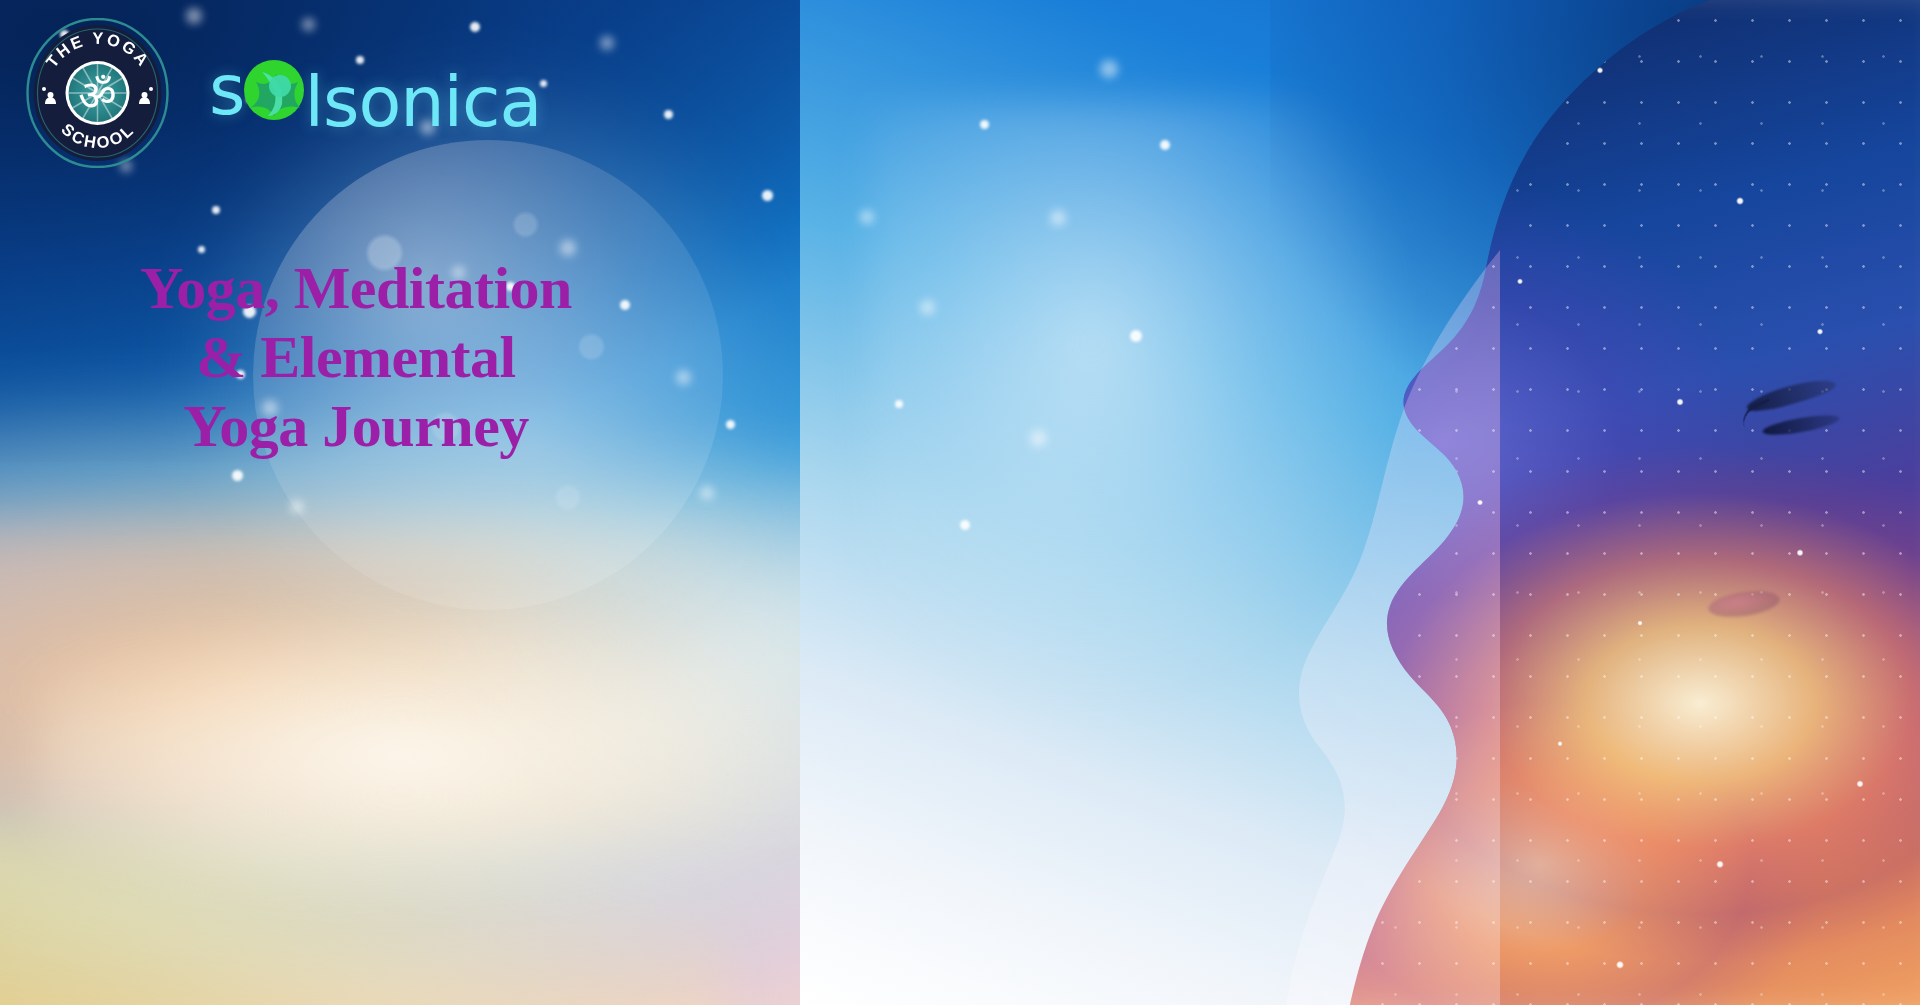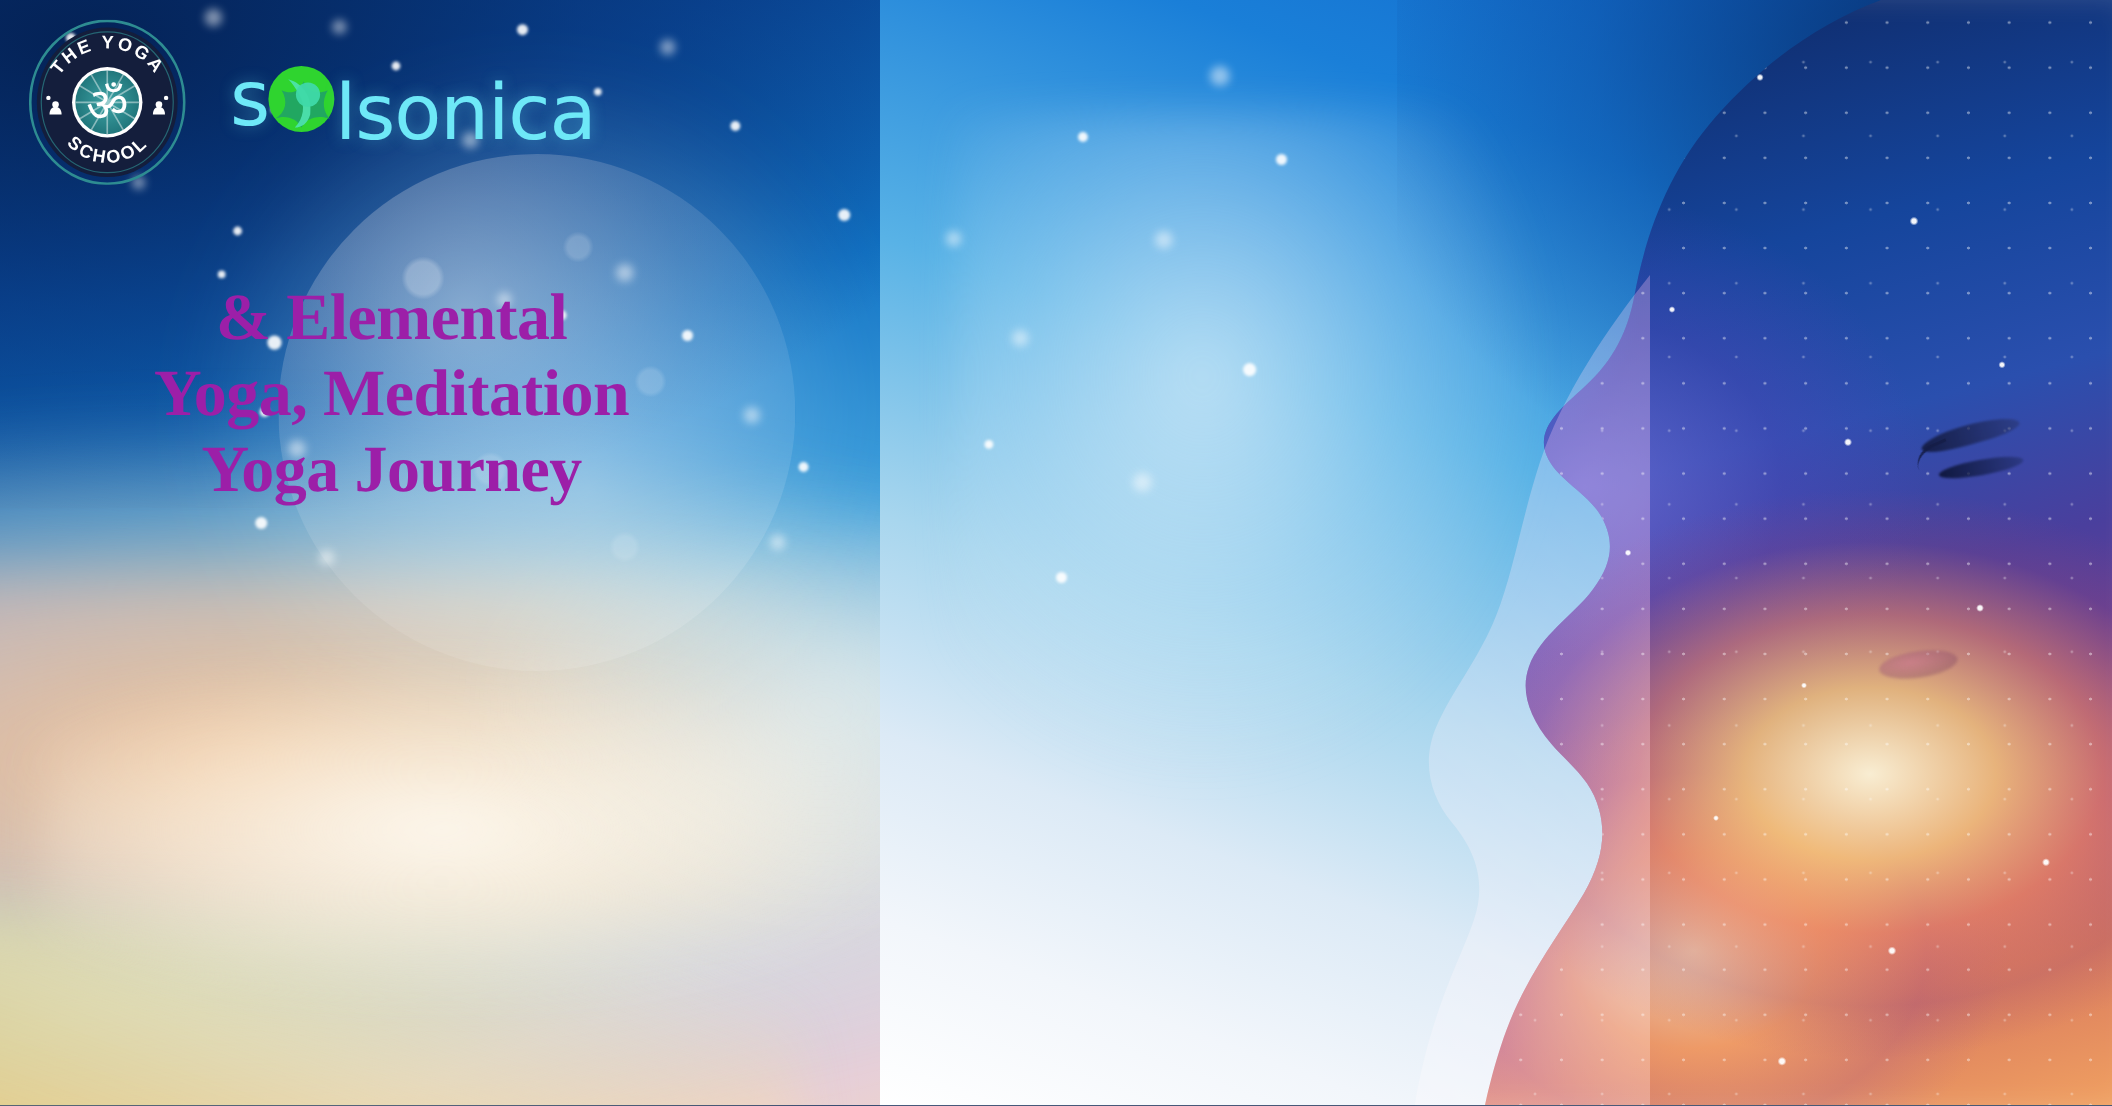--- a/index.html
+++ b/index.html
@@ -432,19 +432,19 @@
       <path d="M 20 14 C 34 18 42 30 40 46 C 38 54 32 58 26 58 C 34 50 36 38 30 28 C 27 22 23 17 20 14 Z" fill="#4fe3b0" opacity=".9"></path>
       <circle cx="38" cy="28" r="11" fill="#3fd9a8" opacity=".95"></circle>
     </svg>
     <span class="wm-rest">lsonica</span>
   </div>
 
   <div class="copy">
     <h1 class="headline">
     </h1>
     <div class="subhead">
+      <span>Yoga, Meditation</span>
       <span>&amp; Elemental</span>
-      <span>Yoga, Meditation</span>
       <span>Yoga Journey</span>
     </div>
   </div>
 
 </div>
 
 </body></html>

